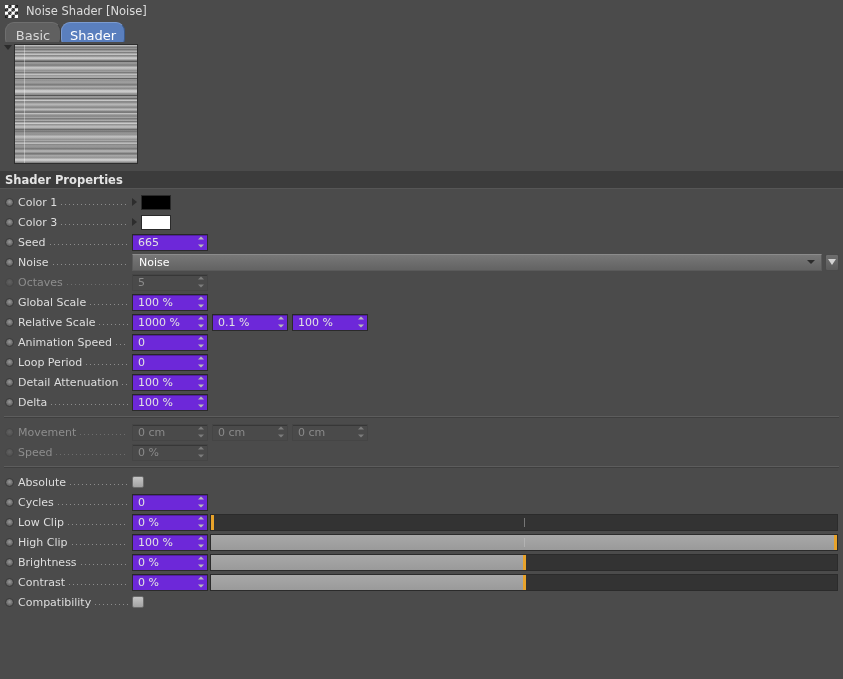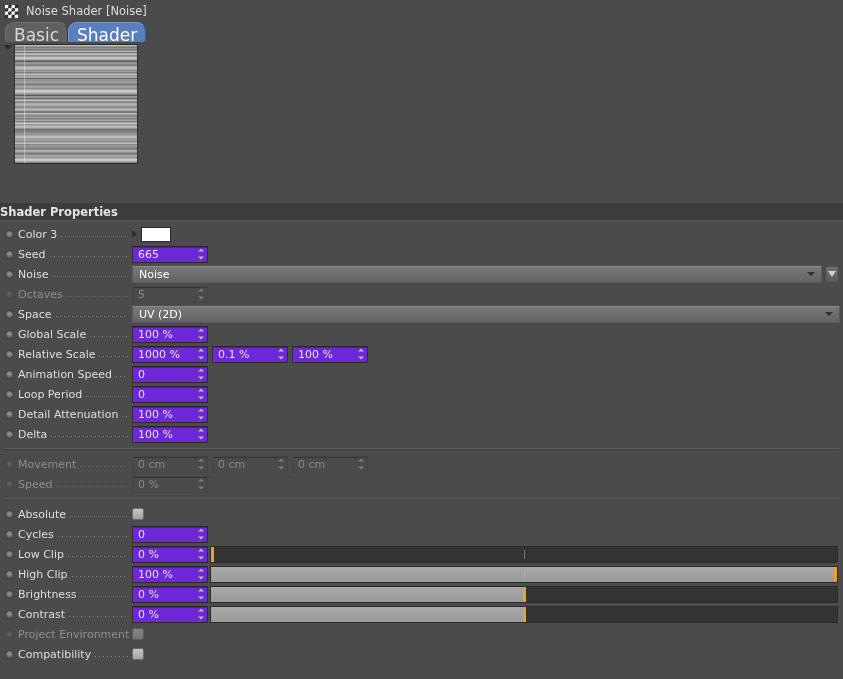--- a/index.html
+++ b/index.html
@@ -60,21 +60,21 @@
     padding-left: 5px;
     flex: 0 0 auto;
     background: #4b4b4b;
   }
   .tab {
     min-width: 38px;
     padding: 12px 8px;
     display: flex;
     align-items: center;
     justify-content: center;
-    font-size: 17px;
+    font-size: 13px;
     color: #d8d8d8;
     background: #606060;
     border-top: 1px solid #6f6f6f;
     border-left: 1px solid #6f6f6f;
     border-right: 1px solid #3c3c3c;
     border-bottom: 1px solid #3c3c3c;
     cursor: default;
     border-radius: 9px;
   }
   .tab.selected {
@@ -147,26 +147,26 @@
     width: 1px;
     background: rgba(255,255,255,0.35);
   }
 
   
   .group-header {
     height: 17px;
     background: #3c3c3c;
     display: flex;
     align-items: center;
+    padding-left: 5px;
     font-size: 11.5px;
     font-weight: bold;
     color: #e4e4e4;
     flex: 0 0 auto;
     border-bottom: 1px solid #565656;
-    margin-top: 32px;
   }
 
   
   .rows {
     flex: 1 1 auto;
     padding-top: 3px;
     overflow: hidden;
   }
   .row {
     height: 20px;
@@ -415,20 +415,29 @@
       <div class="preview-stripes"></div>
       <div class="preview-stripes two"></div>
       <div class="preview-vline"></div>
     </div>
   </div>
 
   <div class="group-header">Shader Properties</div>
 
   <div class="rows">
 
+    <div class="row">
+      <div class="label-block">
+        <div class="bullet"></div>
+        <div class="label">Color 1</div>
+        <div class="dots"></div>
+      </div>
+      <div class="tri-expand"></div>
+      <div class="swatch" style="background:#000000"></div>
+    </div>
 
     <div class="row">
       <div class="label-block">
         <div class="bullet"></div>
         <div class="label">Color 3</div>
         <div class="dots"></div>
       </div>
       <div class="tri-expand"></div>
       <div class="swatch" style="background:#ffffff"></div>
     </div>
@@ -471,31 +480,20 @@
       </div>
       <div class="numfield w-num disabled">
         <span class="val">5</span>
         <span class="spinner">
             <i class="up"></i>
             <i class="dn"></i>
           </span>
       </div>
     </div>
 
-    <div class="row">
-      <div class="label-block">
-        <div class="bullet"></div>
-        <div class="label">Space</div>
-        <div class="dots"></div>
-      </div>
-      <div class="dropdown" style="width:708px">
-        <span class="val">UV (2D)</span>
-        <span class="chev"></span>
-      </div>
-    </div>
 
     <div class="row">
       <div class="label-block">
         <div class="bullet"></div>
         <div class="label">Global Scale</div>
         <div class="dots"></div>
       </div>
       <div class="numfield w-num">
         <span class="val">100 %</span>
         <span class="spinner">
@@ -738,28 +736,20 @@
             <i class="dn"></i>
           </span>
       </div>
       <div class="slider">
         <div class="fill" style="width:50%"></div>
         <div class="handle" style="left:calc(50% - 1px)"></div>
       </div>
     </div>
 
 
-    <div class="row disabled">
-      <div class="label-block">
-        <div class="bullet dim"></div>
-        <div class="label">Project Environment</div>
-        <div class="dots"></div>
-      </div>
-      <div class="checkbox disabled"></div>
-    </div>
 
     <div class="row">
       <div class="label-block">
         <div class="bullet"></div>
         <div class="label">Compatibility</div>
         <div class="dots"></div>
       </div>
       <div class="checkbox"></div>
     </div>
 

